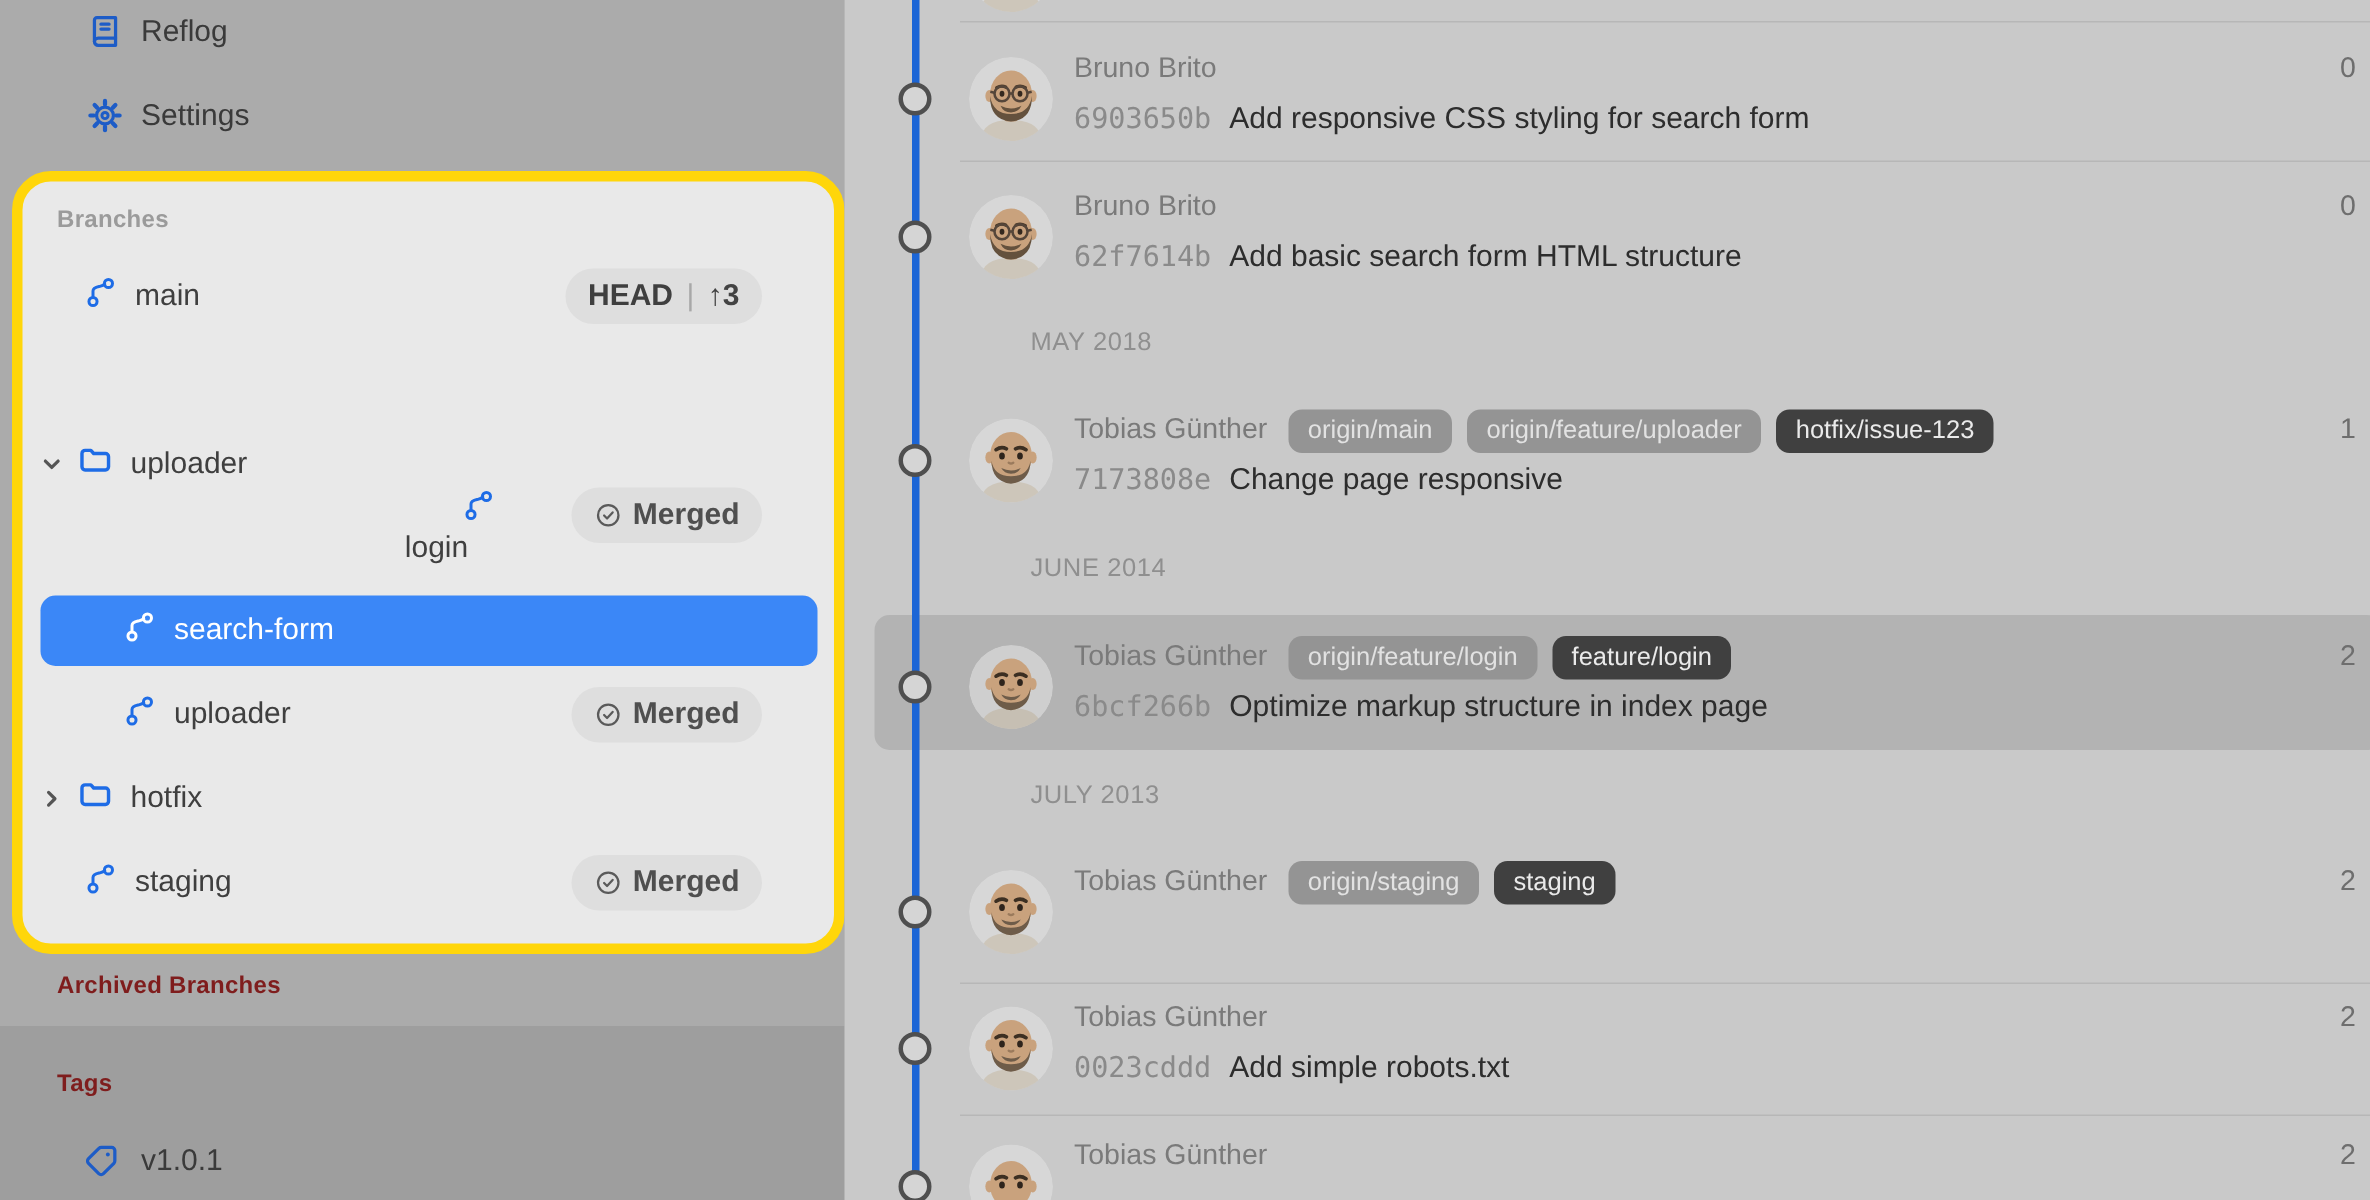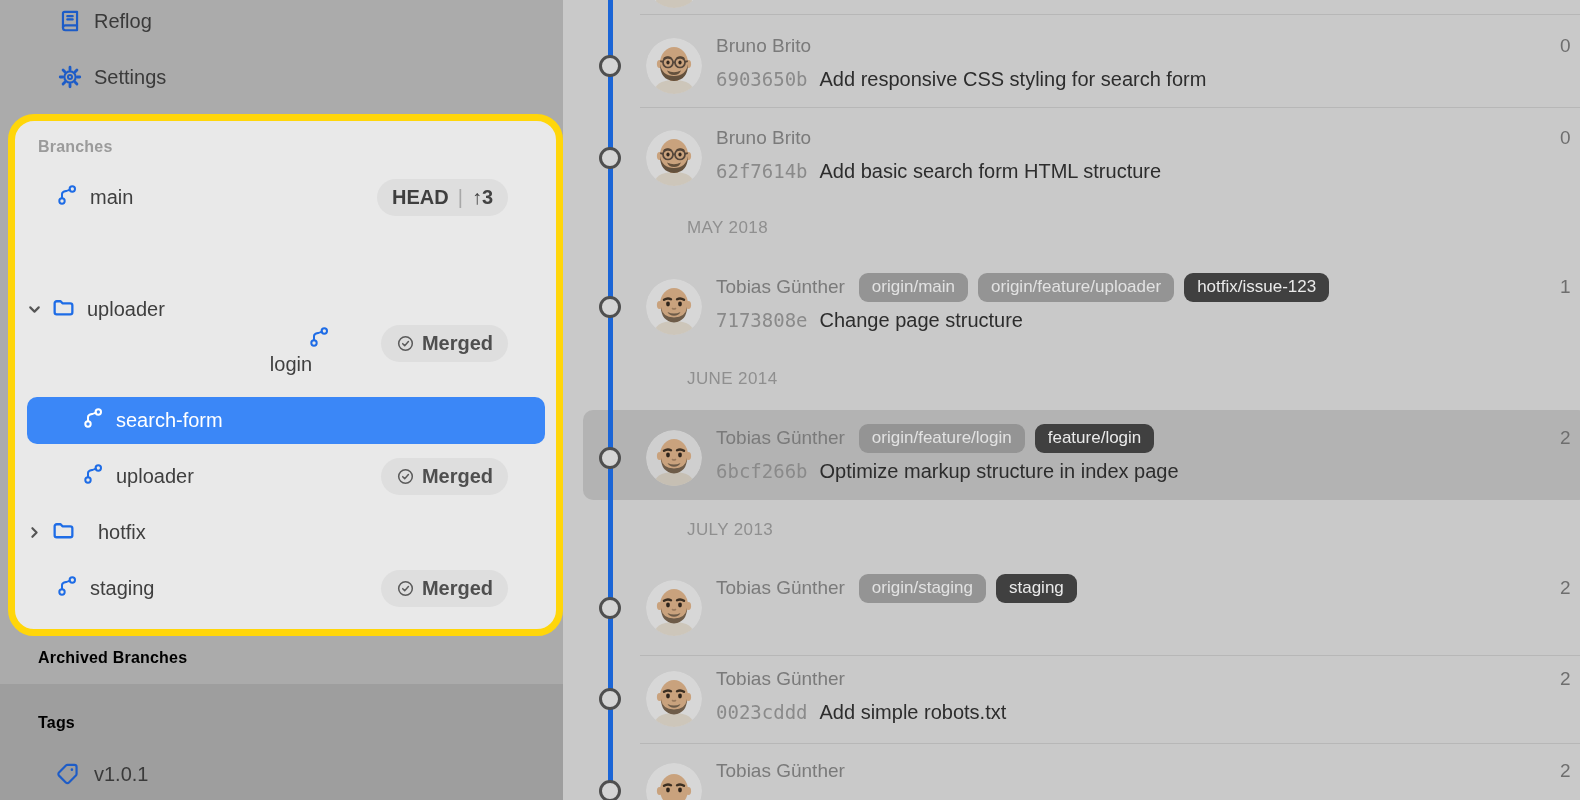--- a/index.html
+++ b/index.html
@@ -4,21 +4,21 @@
 <style>
   html,body{margin:0;padding:0;background:#9e9e9e;}
   .app{position:relative;width:1580px;height:800px;overflow:hidden;
        font-family:"Liberation Sans",sans-serif;-webkit-font-smoothing:antialiased;}
   
   .sidebar{position:absolute;left:0;top:0;width:563px;height:684px;background:#ababab;}
   .srow{position:absolute;left:0;right:0;display:flex;align-items:center;}
   .srow .sicon{display:flex;align-items:center;justify-content:center;width:28px;height:28px;flex:0 0 28px;}
   .slabel{font-size:20px;color:#3a3a3a;}
   .dimblue{color:#1d5cc7;}
-  .sec-label{position:absolute;font-size:16px;font-weight:700;color:#000000;letter-spacing:.2px;}
+  .sec-label{position:absolute;font-size:16px;font-weight:700;color:#7f1d1d;letter-spacing:.2px;}
   
   .hbox{position:absolute;left:8px;top:114px;width:555px;height:522px;box-sizing:border-box;
         border:7px solid #ffd60a;border-radius:26px;background:#e9e9e9;overflow:hidden;}
   .hbox .sec-label{color:#9b9b9b;}
   .brow{position:absolute;left:0;right:0;height:48px;display:flex;align-items:center;}
   .brow .slabel{color:#3f3f3f;}
   .accblue{color:#1e6ce6;}
   .chev{color:#555;display:flex;align-items:center;}
   .pill{position:absolute;left:12px;width:518px;height:47px;border-radius:10px;background:#3b87f7;}
   .badge{position:absolute;right:48px;height:37px;border-radius:19px;background:#dedede;
@@ -166,21 +166,21 @@
         <span class="chev" style="margin-left:11px;">
           <svg width="17" height="17" viewBox="0 0 16 16" fill="none" stroke="currentColor" stroke-width="2" stroke-linecap="round" stroke-linejoin="round">
               <path d="M6 4 L10 8 L6 12"></path>
             </svg>
         </span>
         <span class="sicon accblue" style="margin-left:8px;">
           <svg width="25" height="25" viewBox="0 0 24 24" fill="none" stroke="currentColor" stroke-width="2.2" stroke-linejoin="round">
             <path d="M3.5 8 C3.5 6.9 4.4 6 5.5 6 H9.2 L11 8 H18.5 C19.6 8 20.5 8.9 20.5 10 V16.5 C20.5 17.6 19.6 18.5 18.5 18.5 H5.5 C4.4 18.5 3.5 17.6 3.5 16.5 Z"></path>
           </svg>
         </span>
-        <span class="slabel" style="margin-left:22px;">hotfix</span>
+        <span class="slabel" style="margin-left:11px;">hotfix</span>
       </div>
 
       <div class="brow" style="top:443px;">
         <span class="sicon accblue" style="margin-left:40px;">
           <svg width="24" height="24" viewBox="0 0 24 24" fill="none" stroke="currentColor" stroke-width="2" stroke-linecap="round">
             <circle cx="7" cy="18" r="2.7"></circle>
               <circle cx="17.3" cy="6" r="2.7"></circle>
             <path d="M7 15.2 V11 C7 8.6 9.8 8.3 11.6 7.9 C13.2 7.5 14.1 7.1 14.8 6.4"></path>
           </svg>
         </span>
@@ -344,21 +344,21 @@
         <div class="cline1">
           <span class="cname">Tobias Günther</span>
           <span class="refs">
             <span class="ref gray">origin/main</span>
             <span class="ref gray">origin/feature/uploader</span>
             <span class="ref blue">hotfix/issue-123</span>
           </span>
         </div>
         <div class="cline2">
           <span class="chash">7173808e</span>
-          <span class="cmsg">Change page structure</span>
+          <span class="cmsg">Change page responsive</span>
         </div>
       </div>
       <span class="cdate">1</span>
     </div>
 
     <div class="crow" style="top:425px;">
       <svg class="avatar" width="56" height="56" viewBox="0 0 56 56">
         <g clip-path="url(#avc2)">
           <circle cx="28" cy="28" r="28" fill="#cfcfcf"></circle>
           <path d="M8 56 Q8 42 28 42 Q48 42 48 56 Z" fill="#c6bfb3"></path>

